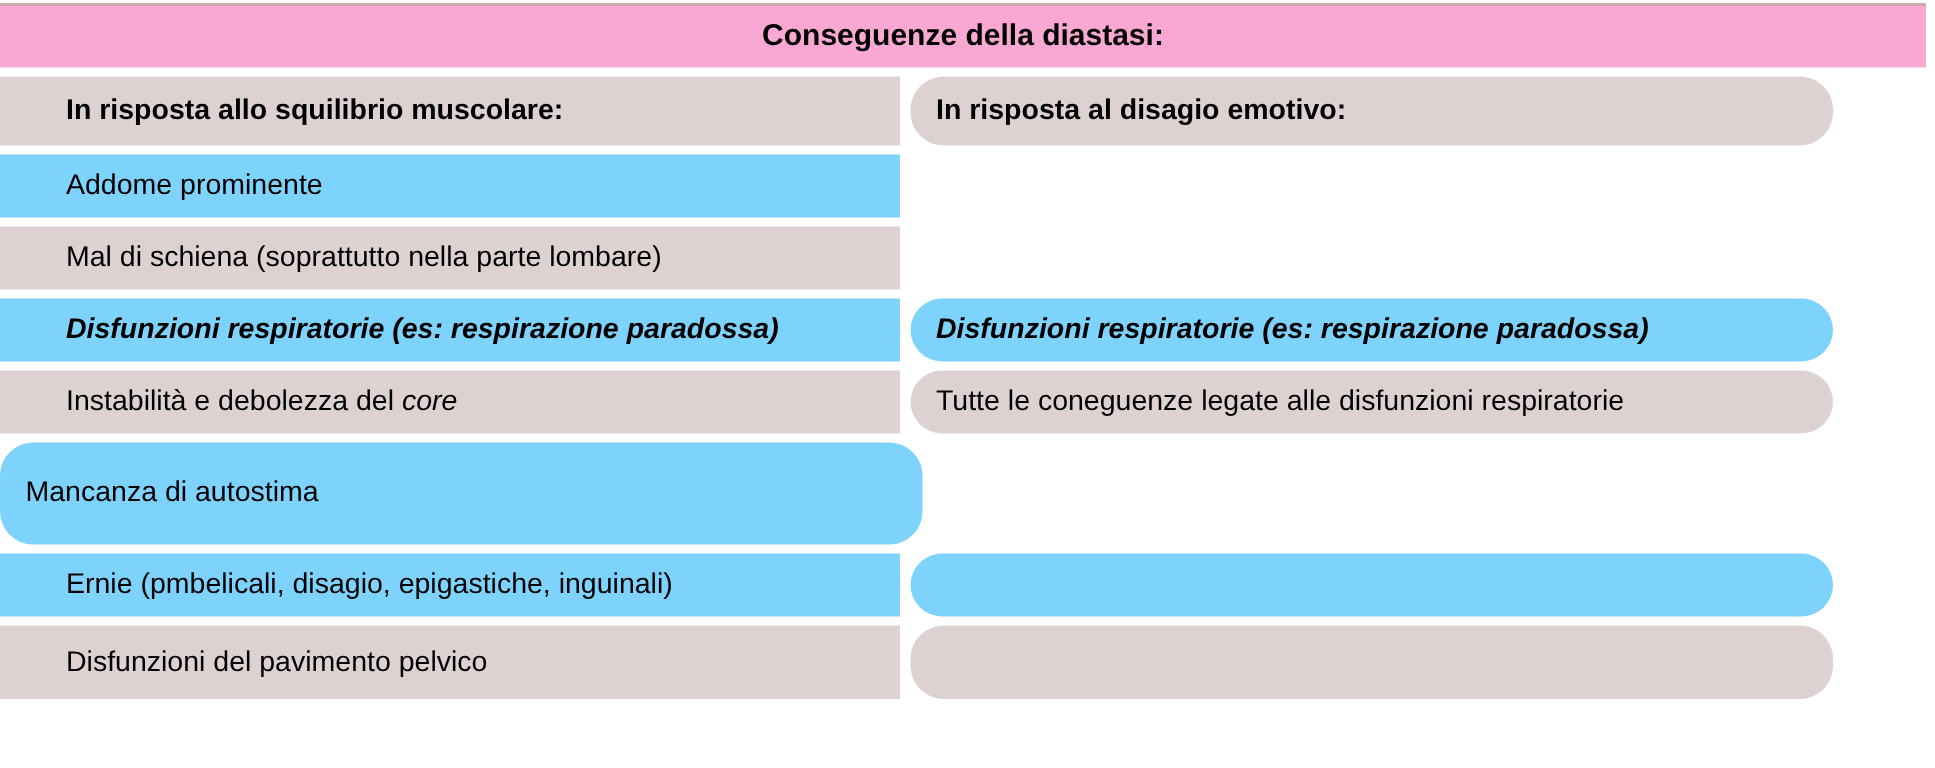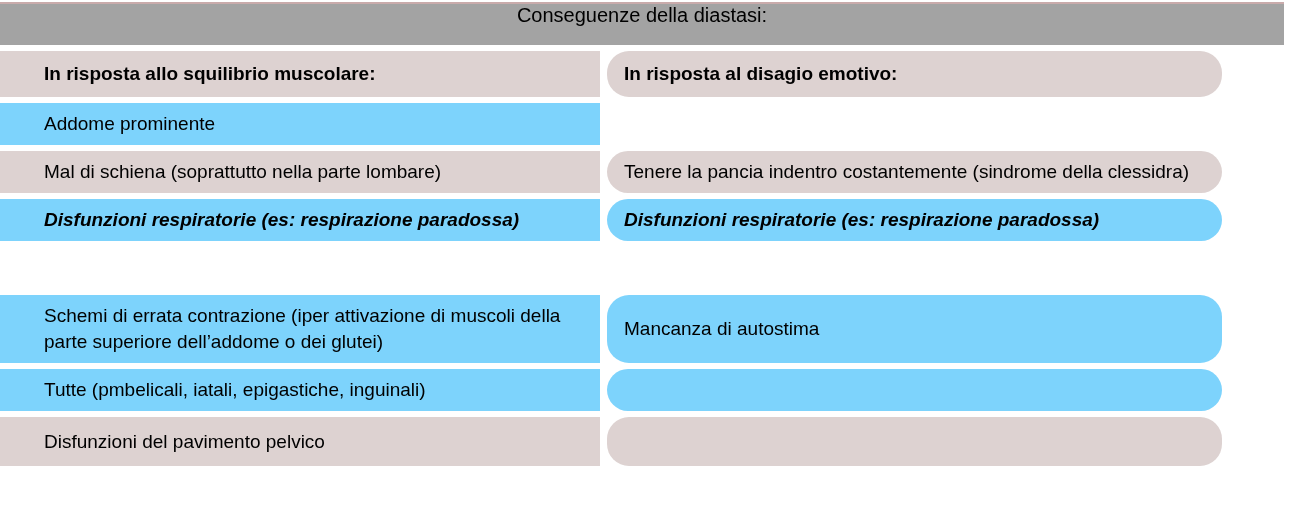--- a/index.html
+++ b/index.html
@@ -10,26 +10,27 @@
     height: 512px;
     overflow: hidden;
     font-family: "Liberation Sans", sans-serif;
     color: #000000;
   }
   .table-wrap {
     width: 1284px;
     margin-top: 2px;
   }
   .title-bar {
-    background: #a3a3a3;
+    background: #f9a8d4;
     border-top: 2px solid #C9ABAB;
     height: 41px;
     display: flex;
+    align-items: center;
     justify-content: center;
-    font-weight: normal;
+    font-weight: bold;
     font-size: 20px;
     margin-bottom: 6px;
   }
   .row {
     display: flex;
     margin-bottom: 6px;
     min-height: 42px;
   }
   .row.hdr  { min-height: 46px; }
   .row.tall { min-height: 68px; }
@@ -72,50 +73,51 @@
   <div class="row light">
     <div class="cell left">
       <span class="t">Addome prominente</span>
     </div>
   </div>
 
   <div class="row dark">
     <div class="cell left">
       <span class="t">Mal di schiena (soprattutto nella parte lombare)</span>
     </div>
-    <div class="cell right">
-      <span class="t">Tenere la pancia indentro costantemente (sindrome della clessidra)</span>
-    </div>
   </div>
 
   <div class="row bi light">
     <div class="cell left">
       <span class="t">Disfunzioni respiratorie (es: respirazione paradossa)</span>
     </div>
     <div class="cell right">
       <span class="t">Disfunzioni respiratorie (es: respirazione paradossa)</span>
     </div>
   </div>
 
   <div class="row dark">
+    <div class="cell left">
+      <span class="t">Instabilità e debolezza del </span>
+        <em class="t">core</em>
+    </div>
+    <div class="cell right">
+      <span class="t">Tutte le coneguenze legate alle disfunzioni respiratorie</span>
+    </div>
   </div>
 
   <div class="row tall light">
-    <div class="cell left">
-      <span class="t">Schemi di errata contrazione (iper attivazione di muscoli della parte superiore dell’addome o dei glutei)</span>
-    </div>
     <div class="cell right">
       <span class="t">Mancanza di autostima</span>
     </div>
   </div>
 
 
   <div class="row light">
     <div class="cell left">
-      <span class="t">Tutte (pmbelicali, iatali, epigastiche, inguinali)</span>
+      <span class="t">Ernie (pmbelicali, disagio, epigastiche, inguinali)</span>
     </div>
     <div class="cell right">
       <span class="t"></span>
     </div>
   </div>
 
   <div class="row last dark">
     <div class="cell left">
       <span class="t">Disfunzioni del pavimento pelvico</span>
     </div>

